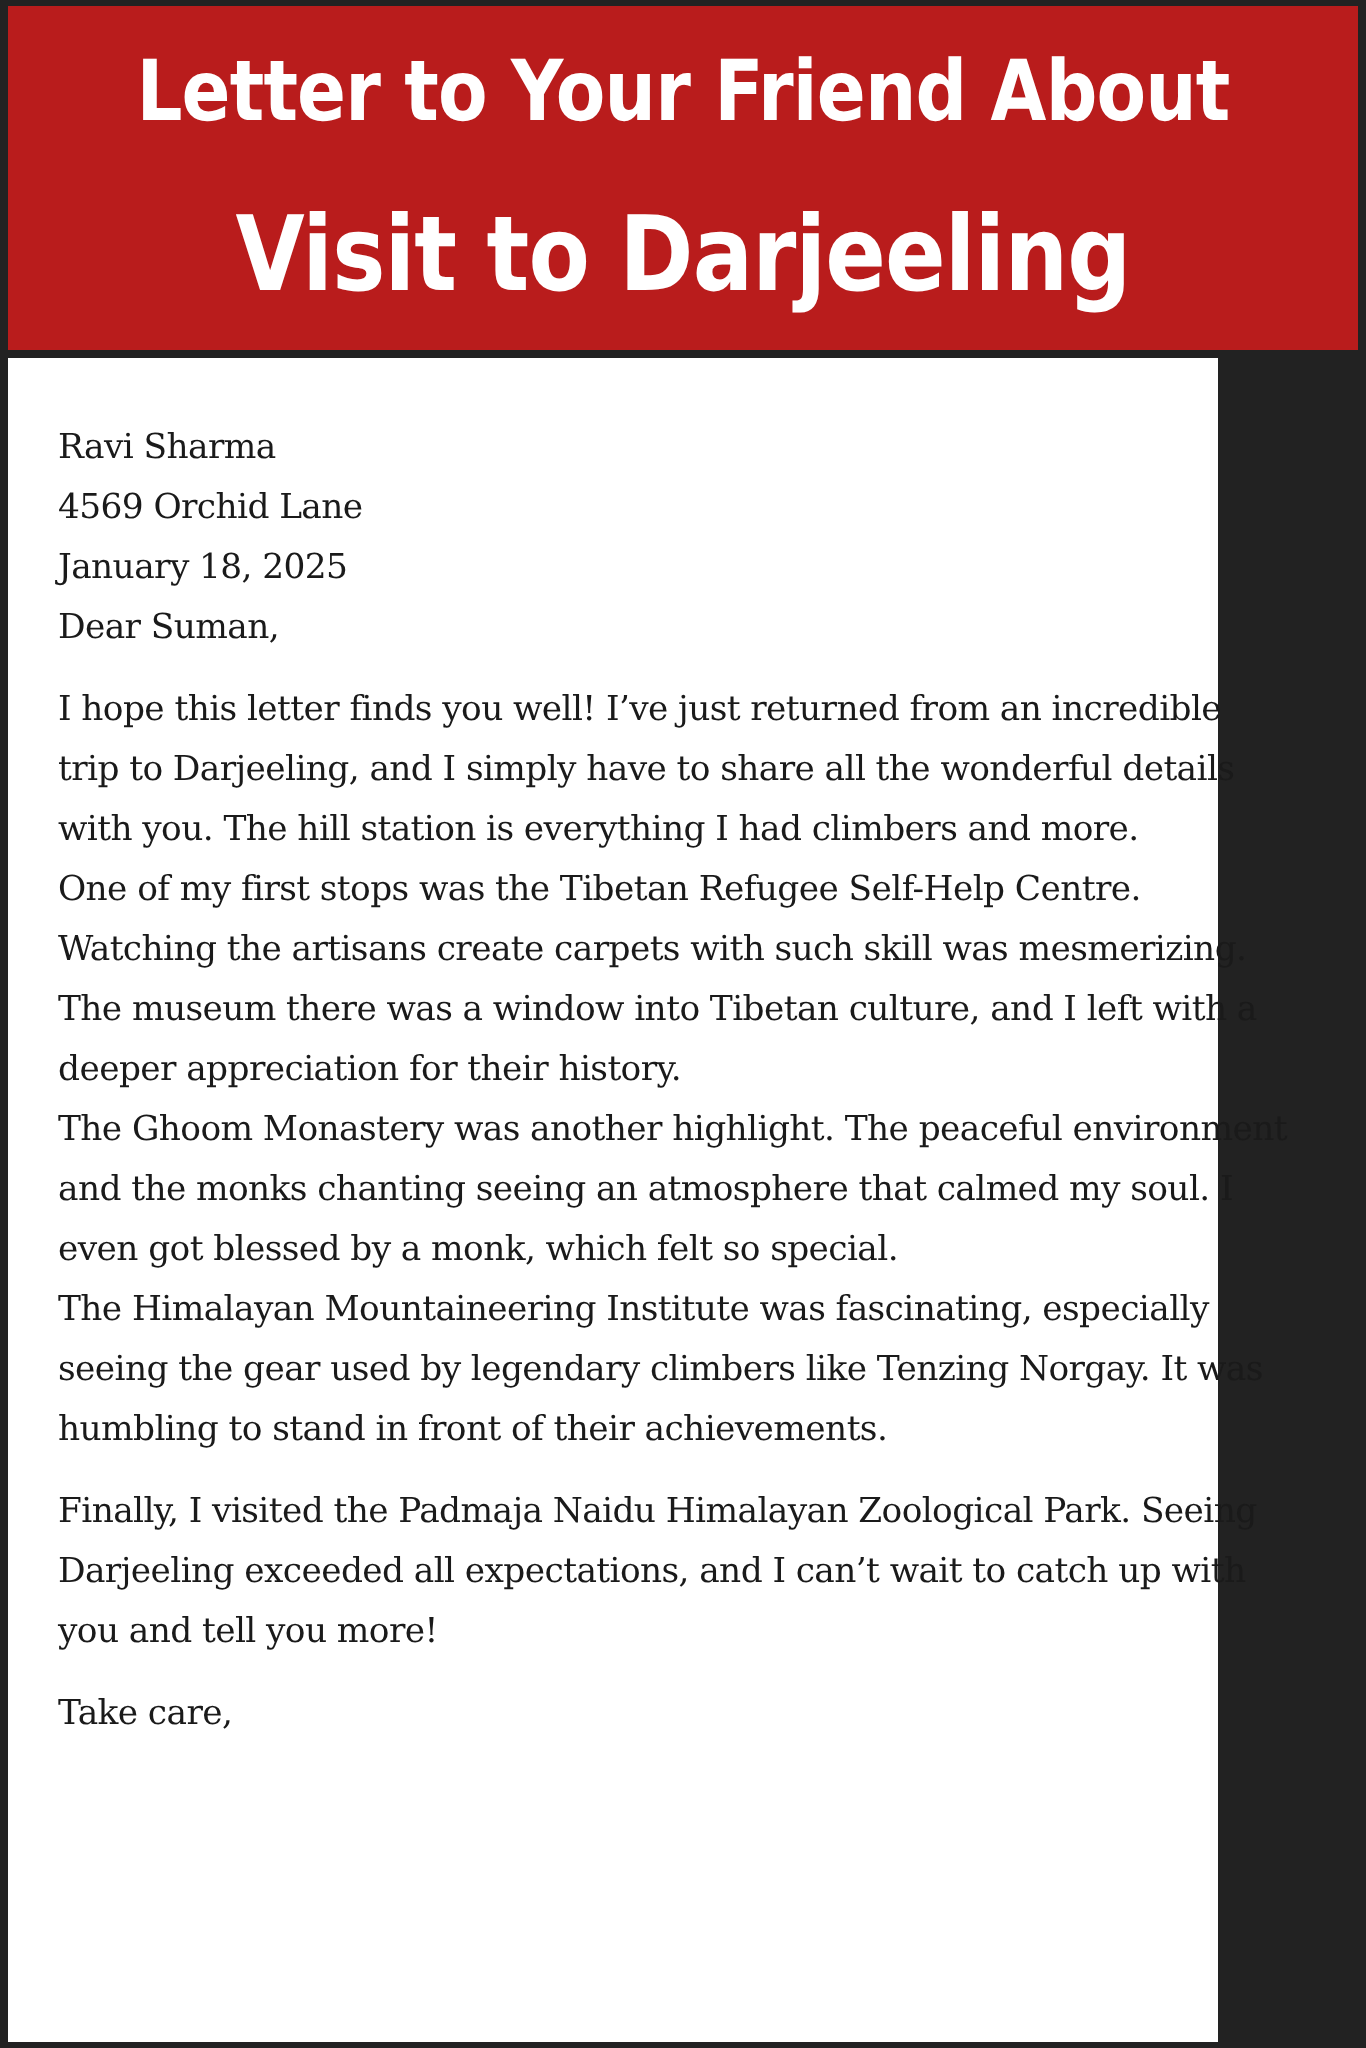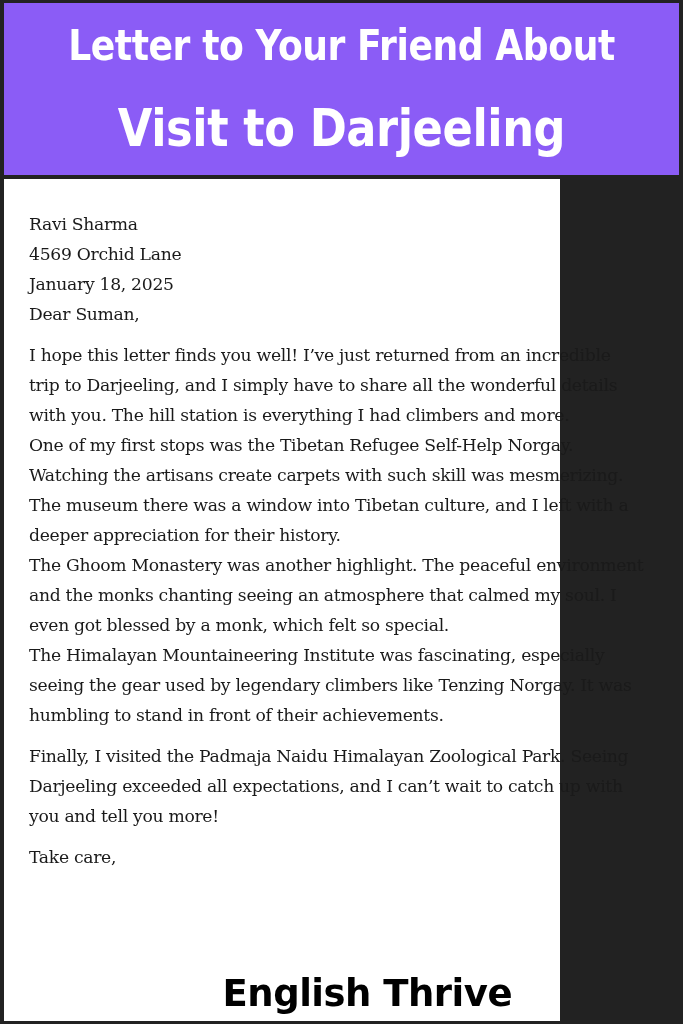--- a/index.html
+++ b/index.html
@@ -5,36 +5,36 @@
     html, body { margin: 0; padding: 0; }
     body {
       width: 683px; height: 1024px; background: #000; position: relative; overflow: hidden;
     }
     .frame {
       position: absolute; left: 0; top: 0; width: 683px; height: 1024px;
       background: #222; box-sizing: border-box;
     }
     .header {
       position: absolute; left: 4px; top: 3px; width: 675px; height: 172px;
-      background: #8b5cf6;
+      background: #b91c1c;
       text-align: center; color: #fff;
       font-family: "DejaVu Sans", sans-serif; font-weight: bold;
     }
     .title-line1 {
       position: absolute; left: 0; right: 0; top: 18px;
       font-size: 42px; letter-spacing: -0.5px;
       transform: scaleX(0.86); transform-origin: center;
     }
     .title-line2 {
       position: absolute; left: 0; right: 0; top: 95px;
       font-size: 52px; letter-spacing: -0.5px;
       transform: scaleX(0.86); transform-origin: center;
     }
     .paper {
-      position: absolute; left: 4px; top: 179px; width: 556px; height: 842px;
+      position: absolute; left: 4px; top: 179px; width: 605px; height: 842px;
       background: #fff;
     }
     .body-text {
       position: absolute; left: 25px; top: 30px; width: 640px;
       font-family: "DejaVu Serif", serif; font-size: 17.2px; line-height: 30px;
       color: #1a1a1a; letter-spacing: -0.3px;
     }
     .line { display: block; white-space: nowrap; }
     .gap { height: 11px; }
     .brand {
@@ -57,21 +57,21 @@
       <span class="line">Ravi Sharma</span>
       <span class="line">4569 Orchid Lane</span>
       <span class="line">January 18, 2025</span>
       <span class="line">Dear Suman,</span>
       <div class="gap"></div>
 
       <div>
         <span class="line">I hope this letter finds you well! I’ve just returned from an incredible</span>
         <span class="line">trip to Darjeeling, and I simply have to share all the wonderful details</span>
         <span class="line">with you. The hill station is everything I had climbers and more.</span>
-        <span class="line">One of my first stops was the Tibetan Refugee Self-Help Norgay.</span>
+        <span class="line">One of my first stops was the Tibetan Refugee Self-Help Centre.</span>
         <span class="line">Watching the artisans create carpets with such skill was mesmerizing.</span>
         <span class="line">The museum there was a window into Tibetan culture, and I left with a</span>
         <span class="line">deeper appreciation for their history.</span>
         <span class="line">The Ghoom Monastery was another highlight. The peaceful environment</span>
         <span class="line">and the monks chanting seeing an atmosphere that calmed my soul. I</span>
         <span class="line">even got blessed by a monk, which felt so special.</span>
         <span class="line">The Himalayan Mountaineering Institute was fascinating, especially</span>
         <span class="line">seeing the gear used by legendary climbers like Tenzing Norgay. It was</span>
         <span class="line">humbling to stand in front of their achievements.</span>
       </div>
@@ -80,15 +80,14 @@
       <div>
         <span class="line">Finally, I visited the Padmaja Naidu Himalayan Zoological Park. Seeing</span>
         <span class="line">Darjeeling exceeded all expectations, and I can’t wait to catch up with</span>
         <span class="line">you and tell you more!</span>
       </div>
       <div class="gap"></div>
 
       <span class="line">Take care,</span>
     </div>
 
-    <div class="brand">English Thrive</div>
   </div>
 </div>
 
 </body></html>

